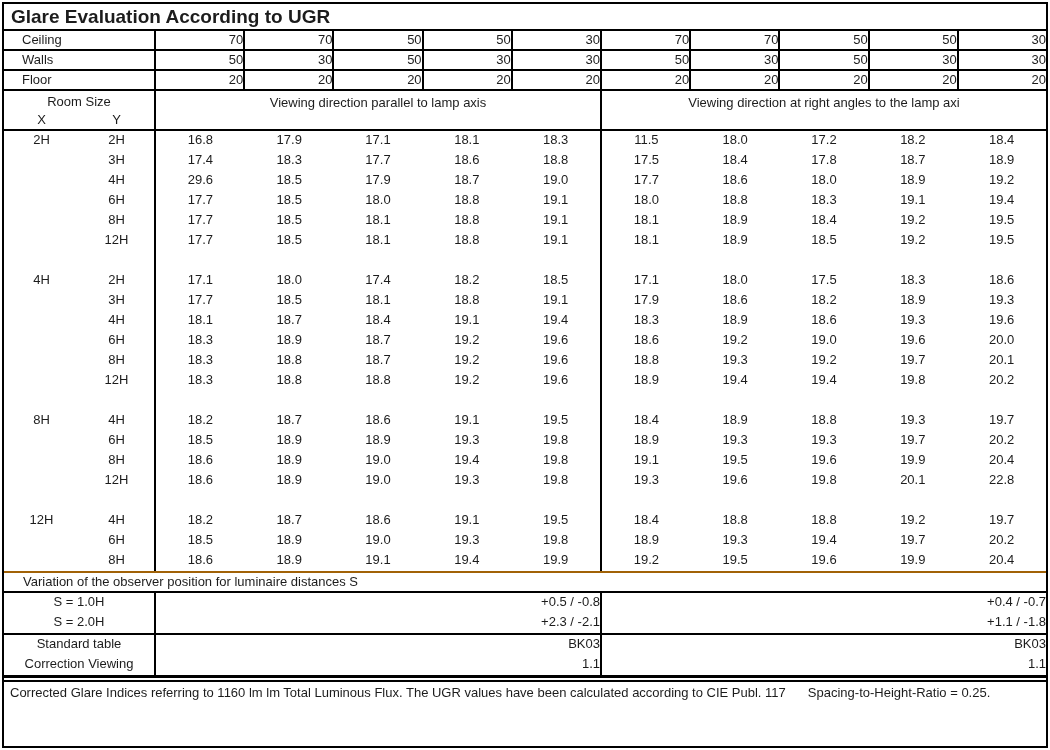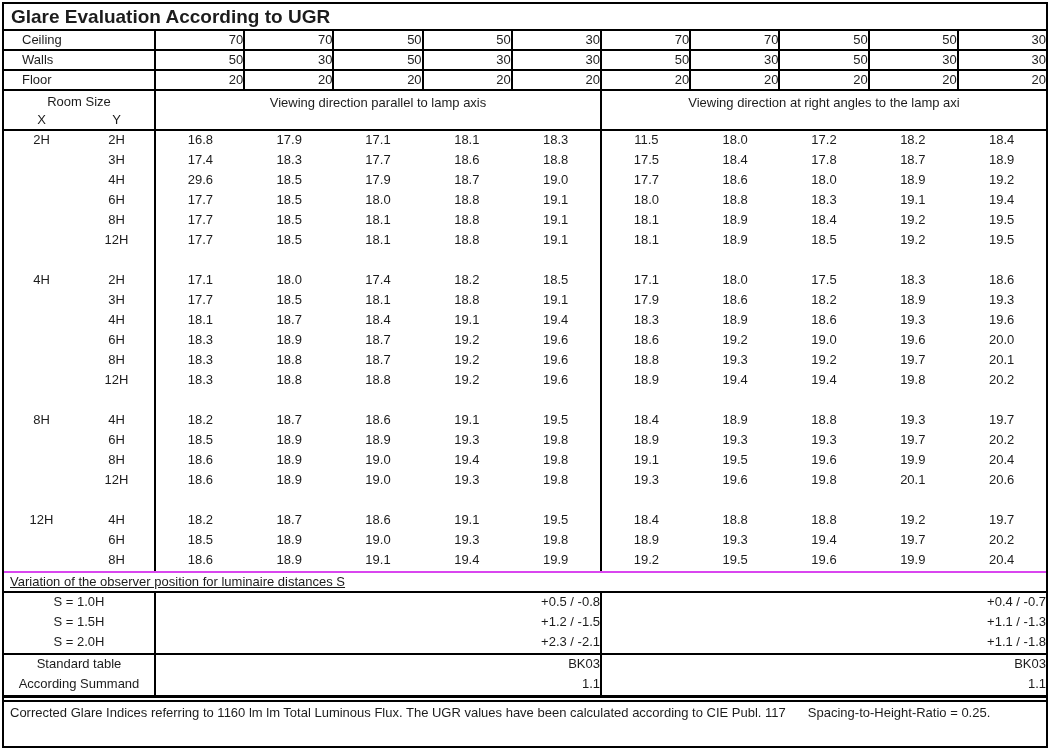--- a/index.html
+++ b/index.html
@@ -40,25 +40,24 @@
   .rs-x, .rs-y { width: 75px; text-align: center; }
   .dir-header { flex: 1 1 0; text-align: center; padding-top: 3px; border-left: 2px solid #000; }
   
   .drow { display: flex; height: 20px; justify-content: flex-end; }
   .dx, .dy { width: 75px; text-align: center; }
   .dval { flex: 1 1 0; text-align: center; }
   .bl { border-left: 2px solid #000; height: 100%; }
   
   .variation-heading {
     height: 22px;
-    border-top: 2px solid #d946ef;
+    border-top: 2px solid #a16207;
     border-bottom: 2px solid #000;
-    padding-left: 6px;
+    padding-left: 19px;
     line-height: 17px;
-    text-decoration: underline;
   }
   .vbox { border-bottom: 2px solid #000; }
   .vbox.heavy { border-bottom: 3px solid #000; }
   .vrow { display: flex; height: 20px; }
   .vlabel { width: 150px; text-align: center; }
   .vval { flex: 1 1 0; text-align: right; }
   
   .footer-box {
     margin-top: 2px;
     border-top: 2px solid #000;
@@ -374,21 +373,21 @@
         <div class="dy">12H</div>
         <div class="dval bl">18.6</div>
         <div class="dval">18.9</div>
         <div class="dval">19.0</div>
         <div class="dval">19.3</div>
         <div class="dval">19.8</div>
         <div class="dval bl">19.3</div>
         <div class="dval">19.6</div>
         <div class="dval">19.8</div>
         <div class="dval">20.1</div>
-        <div class="dval">20.6</div>
+        <div class="dval">22.8</div>
       </div>
       <div class="drow">
         <div class="dx"></div>
         <div class="dy"></div>
         <div class="dval bl"></div>
         <div class="dval"></div>
         <div class="dval"></div>
         <div class="dval"></div>
         <div class="dval"></div>
         <div class="dval bl"></div>
@@ -443,39 +442,34 @@
 
   <div class="variation-heading">Variation of the observer position for luminaire distances S</div>
 
   <div id="variation-rows" class="vbox">
       <div class="vrow">
         <div class="vlabel">S = 1.0H</div>
         <div class="vval bl">+0.5 / -0.8</div>
         <div class="vval bl">+0.4 / -0.7</div>
       </div>
       <div class="vrow">
-        <div class="vlabel">S = 1.5H</div>
-        <div class="vval bl">+1.2 / -1.5</div>
-        <div class="vval bl">+1.1 / -1.3</div>
-      </div>
-      <div class="vrow">
         <div class="vlabel">S = 2.0H</div>
         <div class="vval bl">+2.3 / -2.1</div>
         <div class="vval bl">+1.1 / -1.8</div>
       </div>
     </div>
 
   <div id="summary-rows" class="vbox heavy">
       <div class="vrow">
         <div class="vlabel">Standard table</div>
         <div class="vval bl">BK03</div>
         <div class="vval bl">BK03</div>
       </div>
       <div class="vrow">
-        <div class="vlabel">According Summand</div>
+        <div class="vlabel">Correction Viewing</div>
         <div class="vval bl">1.1</div>
         <div class="vval bl">1.1</div>
       </div>
     </div>
 
   <div class="footer-box">
     <span>Corrected Glare Indices referring to 1160 lm lm Total Luminous Flux. The UGR values have been calculated according to CIE Publ. 117</span><span class="footer-gap"></span><span>Spacing-to-Height-Ratio = 0.25.</span>
   </div>
 
 </div>

